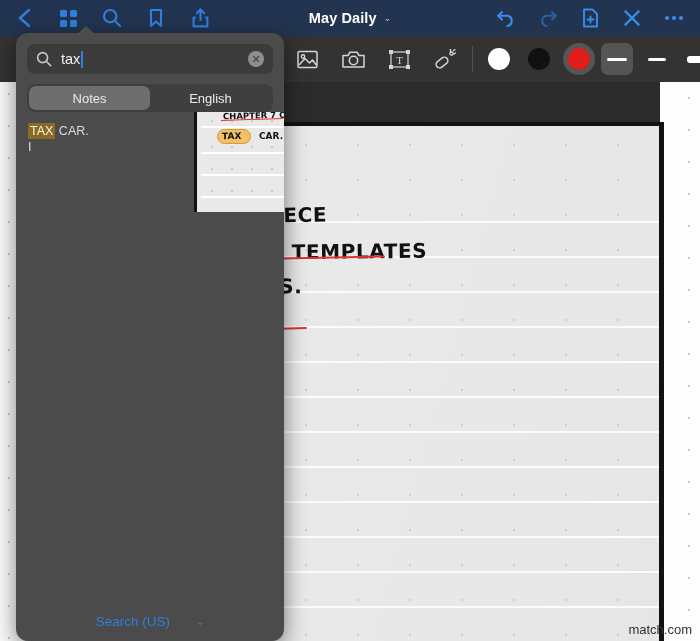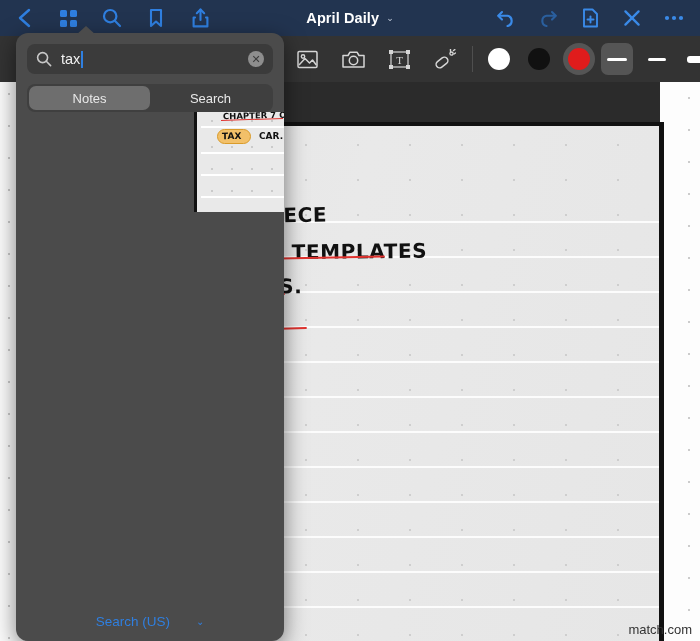--- a/index.html
+++ b/index.html
@@ -271,21 +271,21 @@
       <div class="nav-ico">
         <svg width="17" height="20" viewBox="0 0 17 20">
           <path d="M8.5 1.6 L8.5 12" fill="none" stroke="currentColor" stroke-width="2.1" stroke-linecap="round"></path>
           <path d="M4.8 5.2 L8.5 1.6 L12.2 5.2" fill="none" stroke="currentColor" stroke-width="2.1" stroke-linecap="round" stroke-linejoin="round"></path>
           <path d="M3 9.5 H1.6 V18.4 H15.4 V9.5 H14" fill="none" stroke="currentColor" stroke-width="2.1" stroke-linecap="round" stroke-linejoin="round"></path>
         </svg>
       </div>
     </div>
 
     <div class="topbar-title">
-      <span class="t">April Daily</span>
+      <span class="t">May Daily</span>
       <span class="chev">⌄</span>
     </div>
 
     <div class="topbar-right">
       <div class="nav-ico">
         <svg width="20" height="18" viewBox="0 0 20 18">
             <path d="M6 3 L2.2 6.8 L6 10.6" fill="none" stroke="currentColor" stroke-width="2.1" stroke-linecap="round" stroke-linejoin="round"></path>
             <path d="M2.6 6.8 H11.5 A5.2 5.2 0 0 1 11.5 17" fill="none" stroke="currentColor" stroke-width="2.1" stroke-linecap="round"></path>
           </svg>
       </div>
@@ -617,25 +617,29 @@
         <span class="search-val">
           <span>tax</span>
             <span class="caret"></span>
         </span>
         <span class="clear-btn">✕</span>
       </div>
     </div>
 
     <div class="seg">
       <div class="seg-item active">Notes</div>
-      <div class="seg-item">Search</div>
+      <div class="seg-item">English</div>
     </div>
 
     <div class="results">
       <div class="result-item">
+        <div class="res-snippet">
+          <span class="hl">TAX</span><span> CAR.</span>
+          <div>I</div>
+        </div>
 
         <div class="res-thumb">
           <div class="tline" style="top:14px"></div>
           <div class="tline" style="top:40px"></div>
           <div class="tline" style="top:62px"></div>
           <div class="tline" style="top:84px"></div>
           <div class="tdot" style="left:14px;top:8px"></div>
             <div class="tdot" style="left:34px;top:8px"></div>
           <div class="tdot" style="left:54px;top:8px"></div>
             <div class="tdot" style="left:74px;top:8px"></div>

